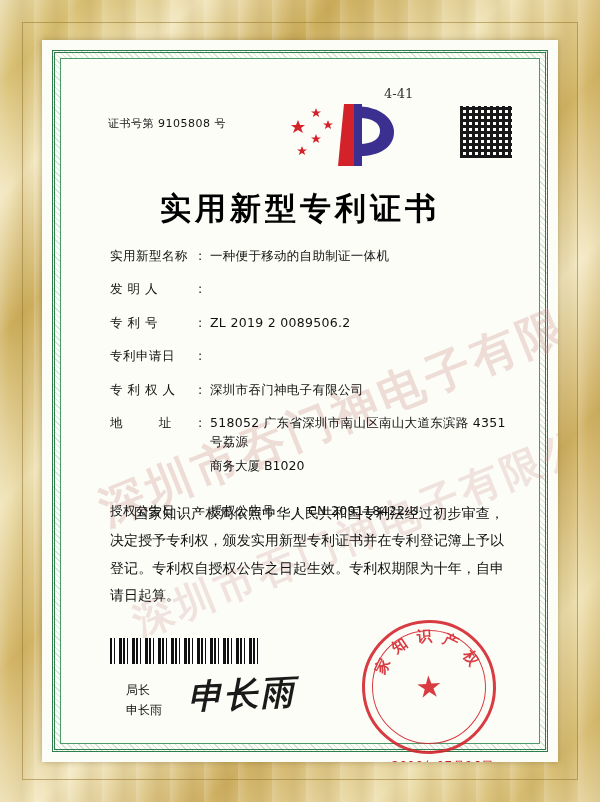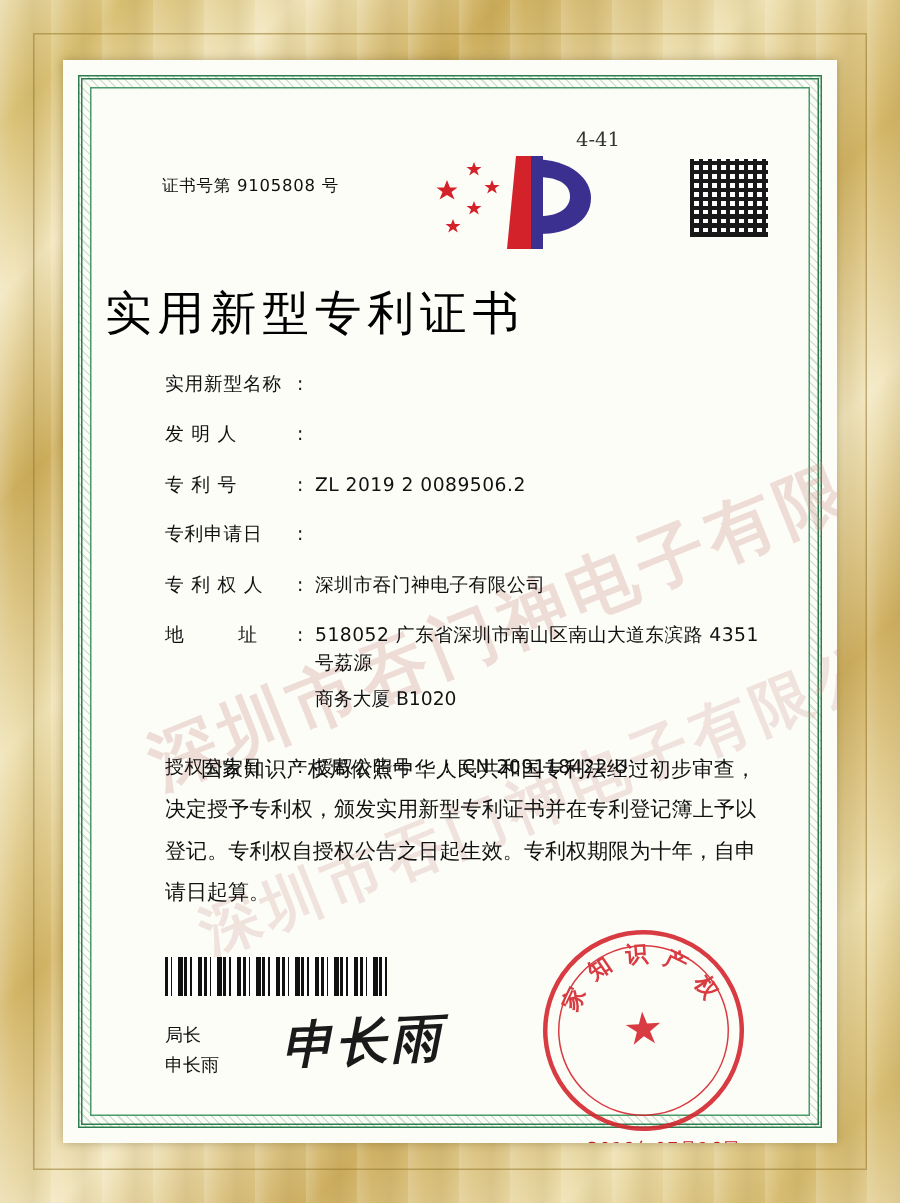--- a/index.html
+++ b/index.html
@@ -156,22 +156,23 @@
       repeating-linear-gradient(0deg, #000 0 3px, #fff 3px 6px),
       repeating-linear-gradient(90deg, #000 0 3px, #fff 3px 6px);
     background-blend-mode: multiply;
     opacity: 0.9;
   }
 
   .main-title {
     position: absolute;
     left: 0; right: 0;
     top: 120px;
+    text-align: center;
     font-size: 31px;
-    font-weight: normal;
+    font-weight: bold;
     letter-spacing: 4px;
     color: #000;
     font-family: "DejaVu Sans", sans-serif;
   }
 
   
   .fields {
     position: absolute;
     left: 40px;
     right: 20px;
@@ -240,21 +241,21 @@
     height: 26px;
     background:
       repeating-linear-gradient(90deg,
         #111 0 2px, #fff 2px 4px, #111 4px 5px, #fff 5px 9px,
         #111 9px 12px, #fff 12px 13px);
   }
 
   
   .sig-block {
     position: absolute;
-    left: 40px;
+    left: 56px;
     top: 612px;
     font-size: 12px;
     line-height: 1.7;
     color: #111;
   }
   .sig-hand {
     position: absolute;
     left: 118px;
     top: 604px;
     font-size: 34px;
@@ -356,20 +357,21 @@
 
       <div class="qr"></div>
 
       <div class="main-title">实用新型专利证书</div>
 
       <div class="fields">
 
         <div class="field-row">
           <div class="field-label">实用新型名称</div>
           <div class="field-colon">:</div>
+          <div class="field-value">一种便于移动的自助制证一体机</div>
         </div>
 
         <div class="field-row">
           <div class="field-label">发 明 人</div>
           <div class="field-colon">:</div>
         </div>
 
         <div class="field-row">
           <div class="field-label">专 利 号</div>
           <div class="field-colon">:</div>

